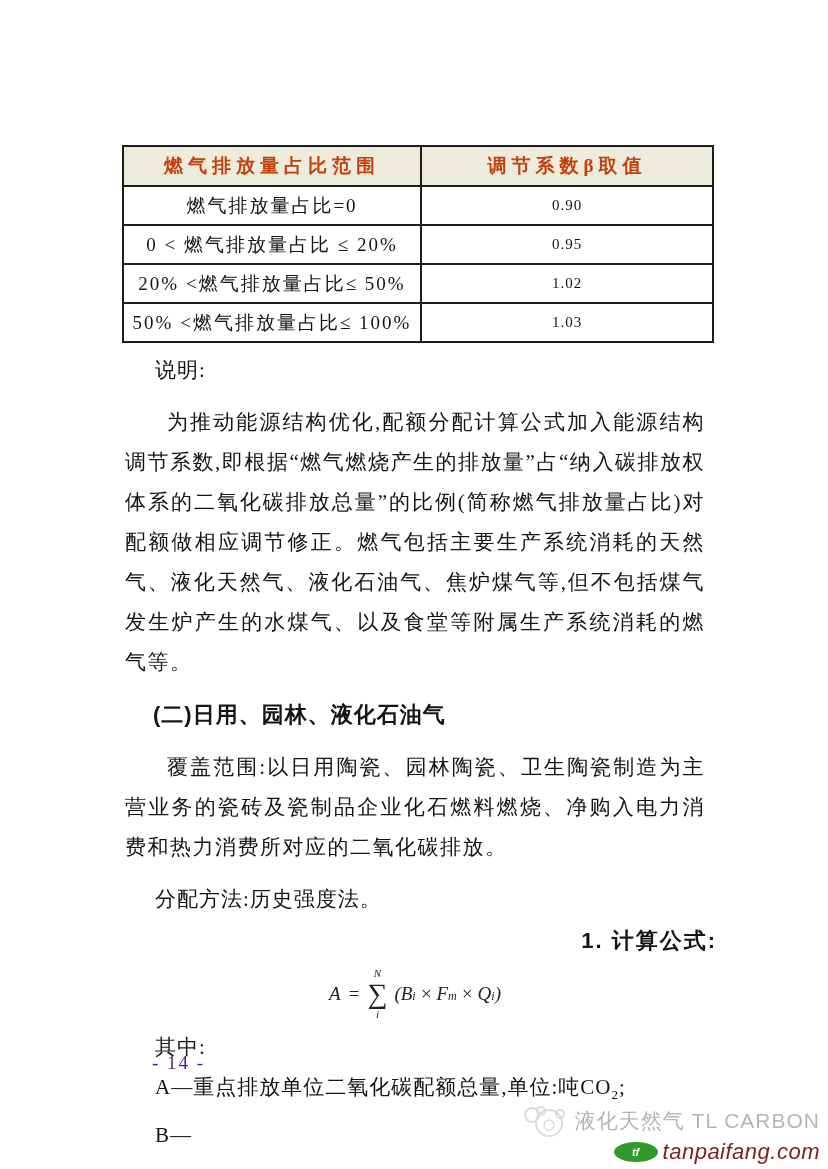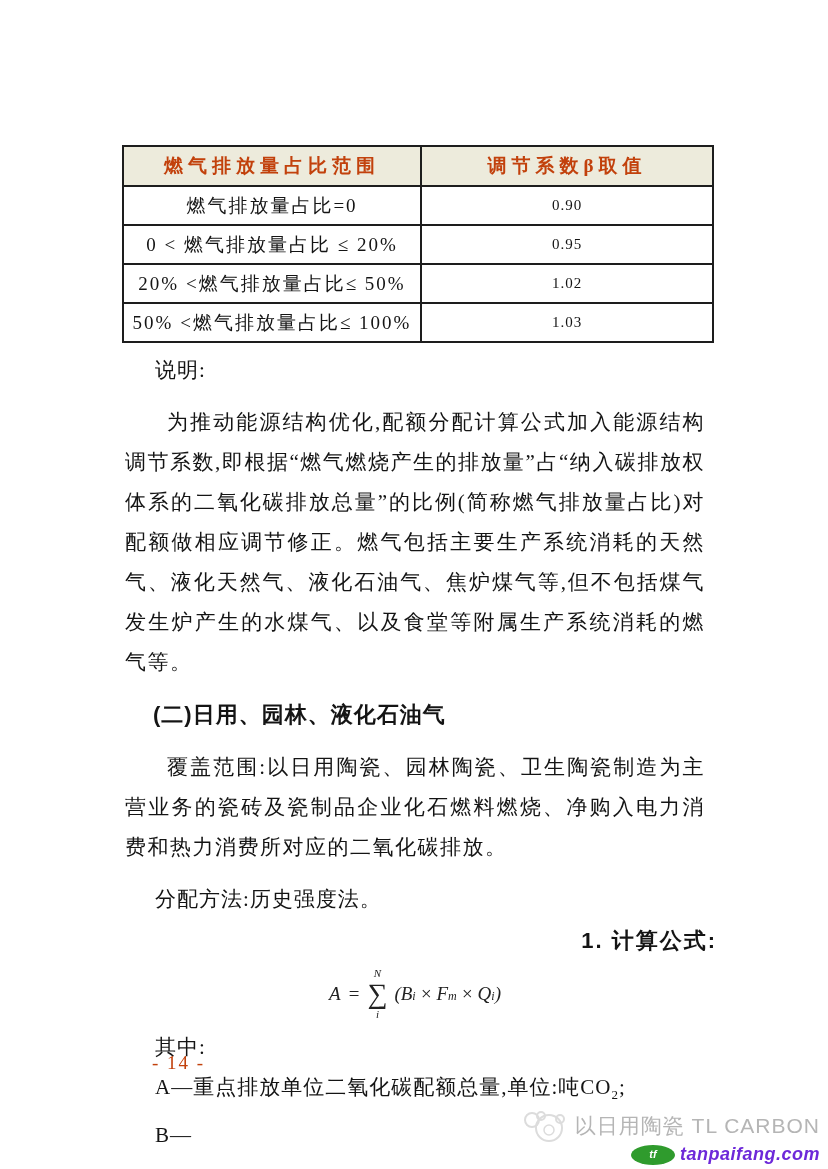--- a/index.html
+++ b/index.html
@@ -52,35 +52,35 @@
   .sigma-stack .limit{font-size:11px;font-style:italic;line-height:1;}
   .sigma-stack .sigma{font-size:28px;font-style:normal;line-height:1;margin:1px 0;}
   .expr{display:inline-flex;align-items:baseline;}
   .expr sub{font-size:12px;font-style:italic;}
   .op{padding:0 4px;}
 
   .defs sub{font-size:13px;}
 
   
   .page-number{
-    position:absolute;left:152px;top:1052px;font-size:19px;letter-spacing:2px;color:#c2410c;
+    position:absolute;left:152px;top:1052px;font-size:19px;letter-spacing:2px;color:#4c1d95;
   }
   .brand{
     position:absolute;right:8px;bottom:4px;text-align:right;white-space:nowrap;
     font-family:"Liberation Sans","DejaVu Sans",sans-serif;
   }
   .brand-top{display:flex;align-items:center;justify-content:flex-end;gap:4px;}
   .brand-name{color:#b5b5b5;font-size:21px;letter-spacing:1px;}
   .brand-bottom{display:flex;align-items:center;justify-content:flex-end;gap:5px;margin-top:-2px;}
   .tpf-circle{
     display:inline-flex;width:44px;height:20px;border-radius:50%;
     background:#2f9b2d;color:#fff;align-items:center;justify-content:center;
     font-size:11px;font-weight:700;font-style:italic;line-height:1;
   }
-  .brand-url{color:#6d28d9;font-size:18px;font-weight:700;font-style:italic;letter-spacing:0.5px;}
+  .brand-url{color:#7f1d1d;font-size:22px;font-weight:400;font-style:italic;letter-spacing:0.5px;}
   .panda-svg{display:inline-block;vertical-align:middle;}
 </style>
 </head>
 <body>
 
 <div class="page">
   <div class="content">
 
     <table class="coef">
       <thead>
@@ -157,20 +157,20 @@
     <div class="brand-top">
       <svg class="panda-svg" width="52" height="40" viewBox="0 0 52 40">
         <g fill="none" stroke="#dcdcdc" stroke-width="2">
           <circle cx="13" cy="14" r="7"></circle>
           <circle cx="30" cy="22" r="13"></circle>
           <circle cx="22" cy="10" r="4"></circle>
           <circle cx="41" cy="13" r="4"></circle>
           <circle cx="30" cy="24" r="5" stroke-width="1.5"></circle>
         </g>
       </svg>
-      <span class="brand-name">以日用陶瓷 TL CARBON</span>
+      <span class="brand-name">液化天然气 TL CARBON</span>
     </div>
     <div class="brand-bottom">
       <span class="tpf-circle">tf</span>
       <span class="brand-url">tanpaifang.com</span>
     </div>
   </div>
 </div>
 
 </body></html>

